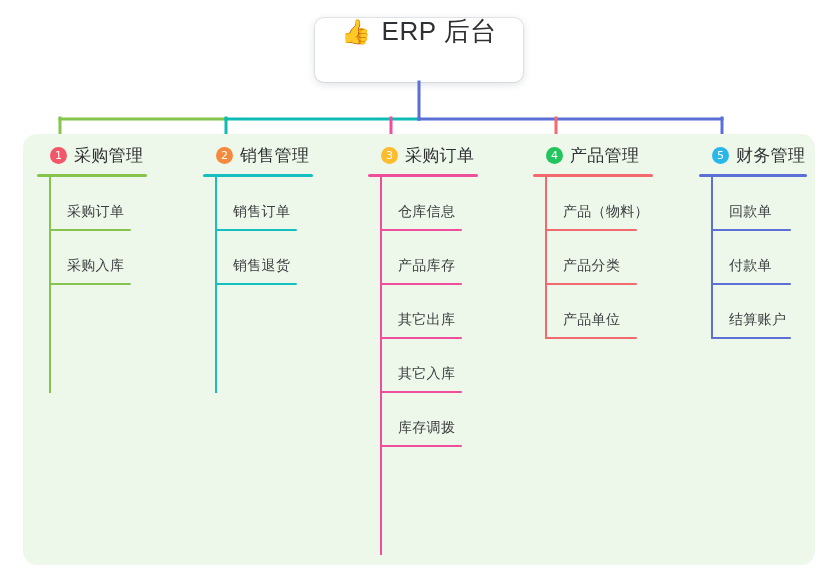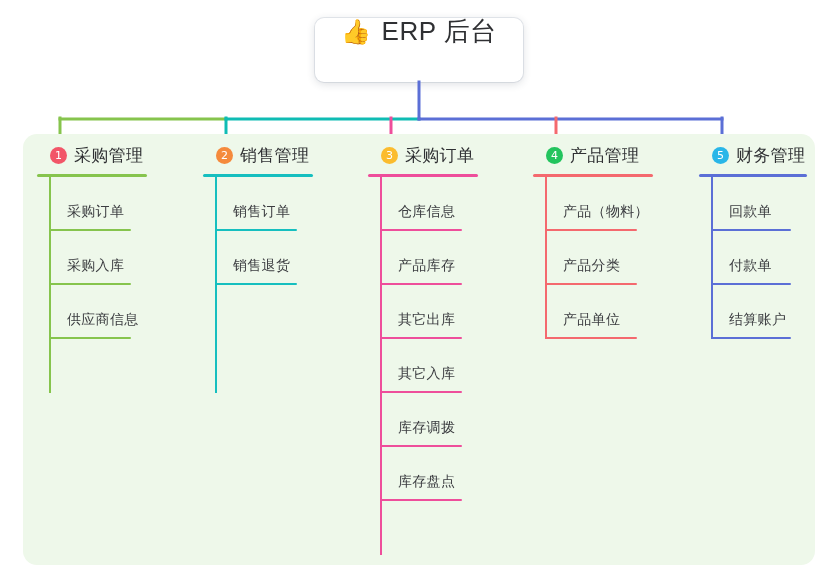--- a/index.html
+++ b/index.html
@@ -174,24 +174,20 @@
         <div class="leaves">
           <div class="spine" style="background: rgb(134, 196, 77); height: 216px;"></div>
           <div class="leaf">
             <span class="leaf-text">采购订单</span>
             <div class="leaf-rule" style="background: rgb(134, 196, 77); width: 82px;"></div>
           </div>
           <div class="leaf">
             <span class="leaf-text">采购入库</span>
             <div class="leaf-rule" style="background: rgb(134, 196, 77); width: 82px;"></div>
           </div>
-          <div class="leaf">
-            <span class="leaf-text">供应商信息</span>
-            <div class="leaf-rule" style="background: rgb(134, 196, 77); width: 82px;"></div>
-          </div>
         </div>
       </div>
       <div class="col" style="left: 203px; width: 112px;">
         <div class="col-head">
           <span class="badge" style="background: rgb(245, 138, 60);">2</span>
           <span class="col-title">销售管理</span>
         </div>
         <div class="head-rule" style="background: rgb(22, 191, 191); width: 110px;"></div>
         <div class="leaves">
           <div class="spine" style="background: rgb(22, 191, 191); height: 216px;"></div>
@@ -226,24 +222,20 @@
             <div class="leaf-rule" style="background: rgb(238, 78, 155); width: 82px;"></div>
           </div>
           <div class="leaf">
             <span class="leaf-text">其它入库</span>
             <div class="leaf-rule" style="background: rgb(238, 78, 155); width: 82px;"></div>
           </div>
           <div class="leaf">
             <span class="leaf-text">库存调拨</span>
             <div class="leaf-rule" style="background: rgb(238, 78, 155); width: 82px;"></div>
           </div>
-          <div class="leaf">
-            <span class="leaf-text">库存盘点</span>
-            <div class="leaf-rule" style="background: rgb(238, 78, 155); width: 82px;"></div>
-          </div>
         </div>
       </div>
       <div class="col" style="left: 533px; width: 122px;">
         <div class="col-head">
           <span class="badge" style="background: rgb(35, 196, 94);">4</span>
           <span class="col-title">产品管理</span>
         </div>
         <div class="head-rule" style="background: rgb(244, 105, 110); width: 120px;"></div>
         <div class="leaves">
           <div class="spine" style="background: rgb(244, 105, 110); height: 162px;"></div>

